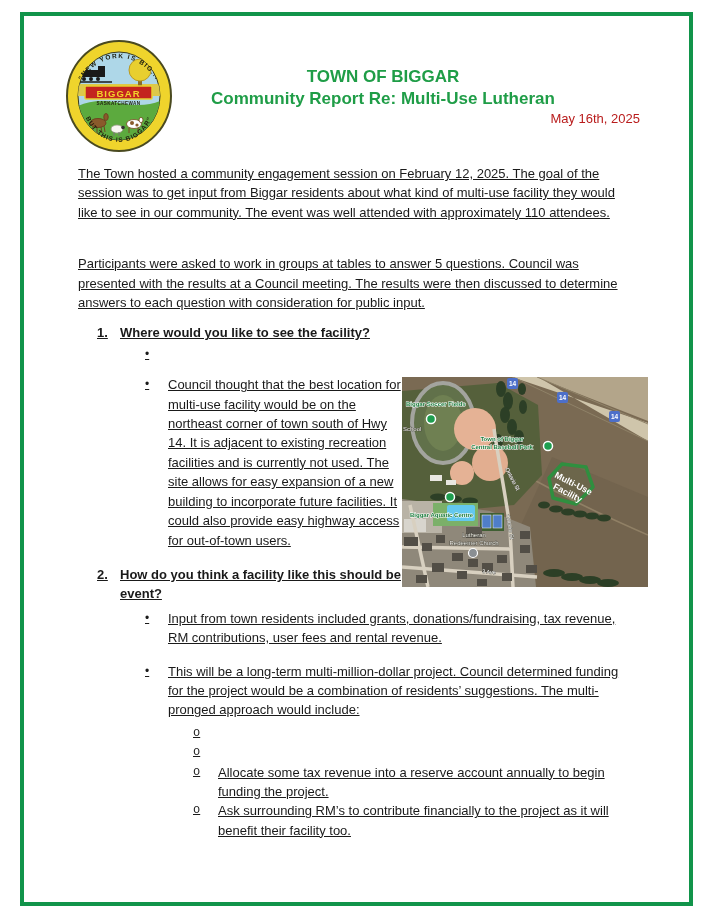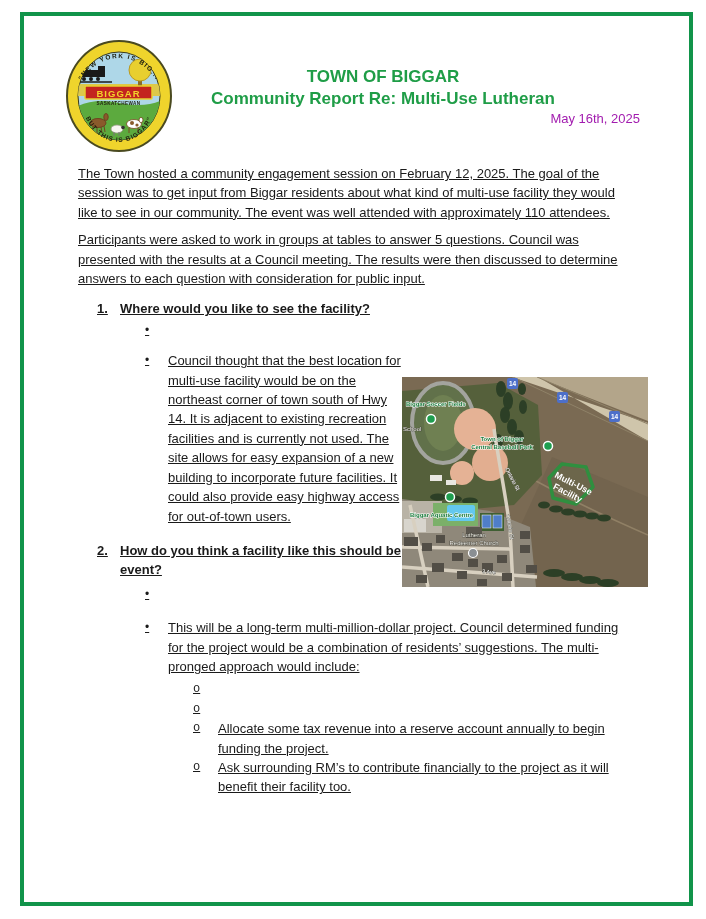--- a/index.html
+++ b/index.html
@@ -4,24 +4,24 @@
 <style>
   html,body{margin:0;padding:0;}
   body{
     width:706px;height:919px;position:relative;background:#ffffff;
     font-family:"Liberation Sans", sans-serif;color:#1a1a1a;overflow:hidden;
   }
   .frame{position:absolute;left:20px;top:12px;right:13px;bottom:13px;border:4px solid #11944a;}
   .logo{position:absolute;left:66px;top:40px;width:106px;height:112px;}
   .titles{position:absolute;left:130px;right:70px;top:66px;text-align:center;color:#1f9d47;font-weight:bold;}
   .title-line{font-size:17px;line-height:22px;}
-  .date{position:absolute;top:111px;right:66px;font-size:13px;color:#a21caf;}
+  .date{position:absolute;top:111px;right:66px;font-size:13px;color:#b91c1c;}
   .content{position:absolute;left:78px;top:164px;width:552px;font-size:13px;line-height:19.4px;text-decoration:underline;}
   .para{margin:0;}
-  .para2{margin-top:8px;}
+  .para2{margin-top:32px;}
   .q{display:flex;padding-left:19px;margin:0;}
   .q-num{width:23px;flex:none;font-weight:bold;}
   .q-text{font-weight:bold;}
   .q1{margin-top:11px;}
   .q2{margin-top:15px;}
   .q2 .q-text{width:288px;}
   .b{display:flex;padding-left:67px;}
   .b-marker{width:23px;flex:none;font-size:12px;}
   .b-text{flex:1;}
   .b1{margin-top:2px;}
@@ -126,20 +126,21 @@
     <span class="b-text">Council thought that the best location for multi-use facility would be on the northeast corner of town south of Hwy 14. It is adjacent to existing recreation facilities and is currently not used. The site allows for easy expansion of a new building to incorporate future facilities. It could also provide easy highway access for out-of-town users.</span>
   </div>
 
   <div class="q q2">
     <span class="q-num">2.</span>
     <span class="q-text">How do you think a facility like this should be event?</span>
   </div>
 
   <div class="b b3">
     <span class="b-marker">•</span>
+    <span class="b-text">Input from town residents included grants, donations/fundraising, tax revenue, RM contributions, user fees and rental revenue.</span>
   </div>
 
   <div class="b b4">
     <span class="b-marker">•</span>
     <span class="b-text">This will be a long-term multi-million-dollar project. Council determined funding for the project would be a combination of residents’ suggestions. The multi-pronged approach would include:</span>
   </div>
 
   <div class="s s1">
     <span class="s-marker">o</span>
   </div>

